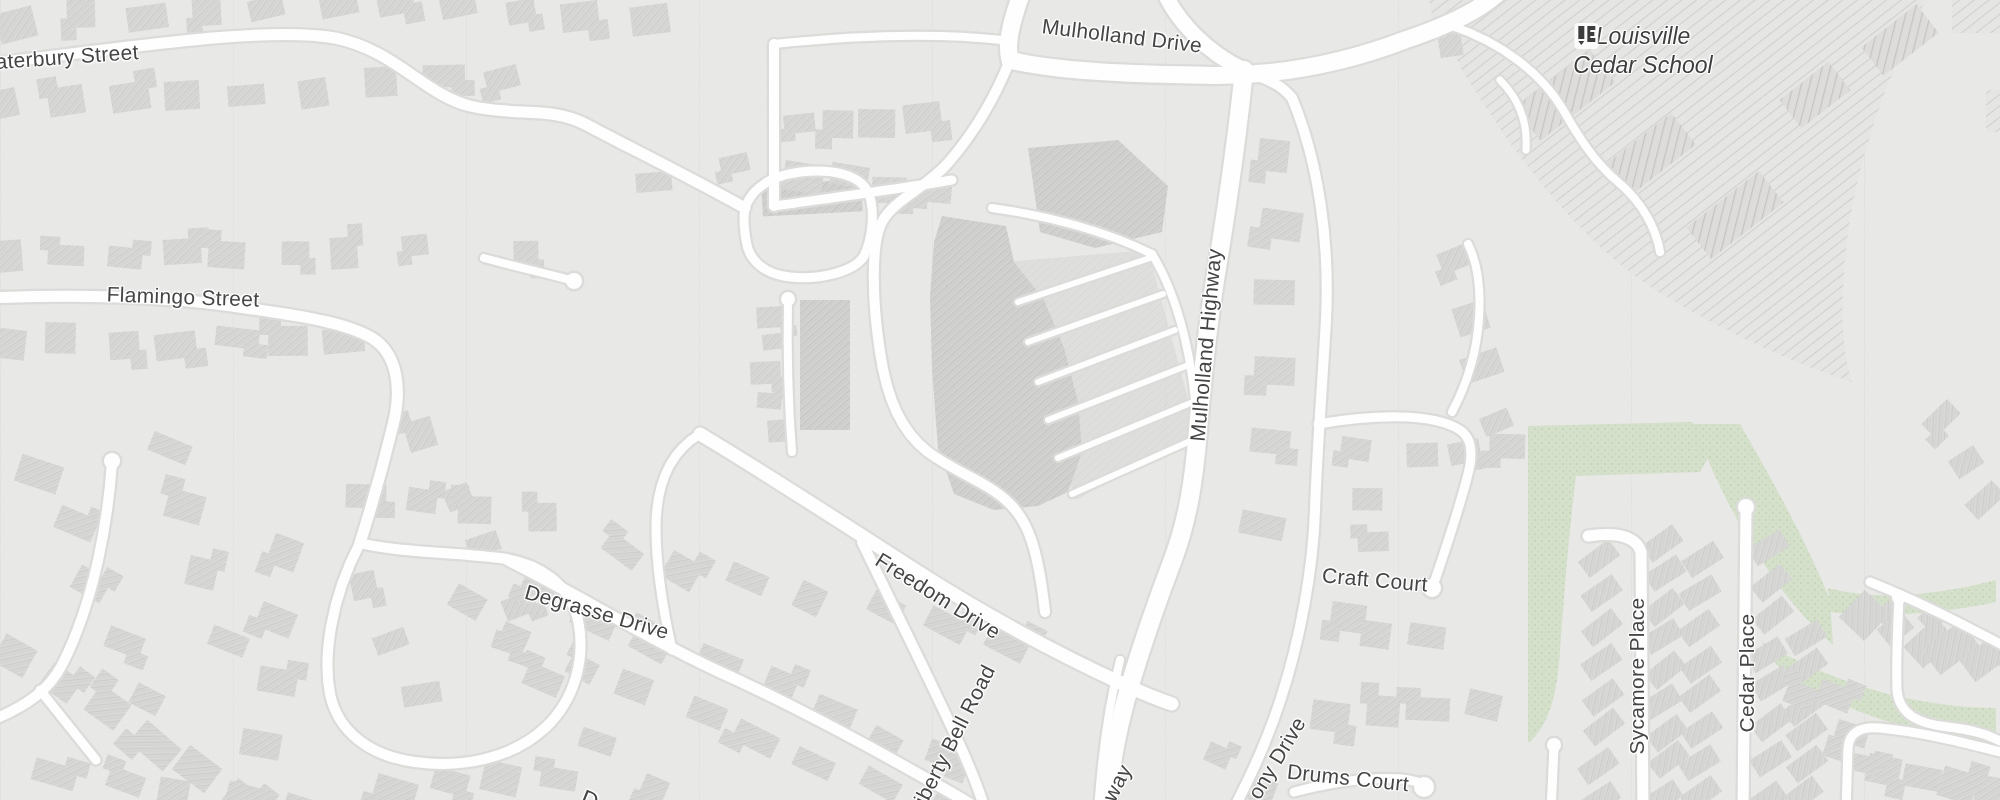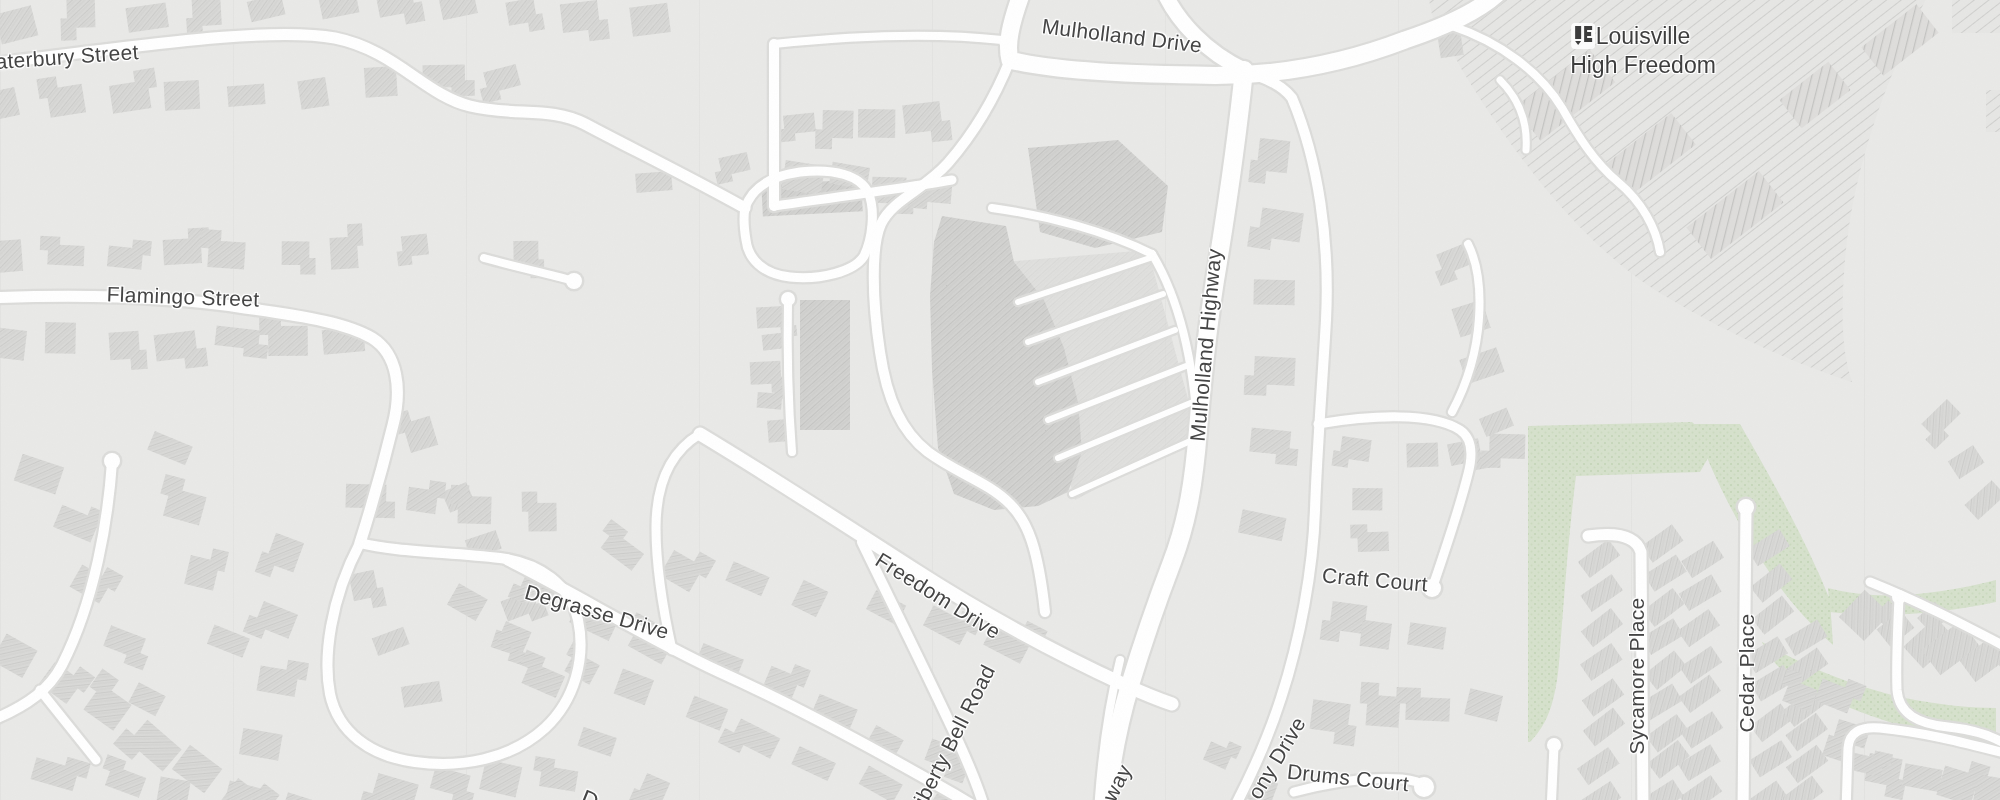--- a/index.html
+++ b/index.html
@@ -508,23 +508,23 @@
       <div class="map-label" style="left: 597px; top: 612px; font-size: 21px; transform: translate(-50%, -50%) rotate(16deg);">Degrasse Drive</div>
       <div class="map-label" style="left: 590px; top: 800px; font-size: 23px; transform: translate(-50%, -50%) rotate(22deg);">D</div>
       <div class="map-label" style="left: 952px; top: 740px; font-size: 21px; transform: translate(-50%, -50%) rotate(-63deg);">Liberty Bell Road</div>
       <div class="map-label" style="left: 1375px; top: 580px; font-size: 21px; transform: translate(-50%, -50%) rotate(5deg);">Craft Court</div>
       <div class="map-label" style="left: 1348px; top: 778px; font-size: 21px; transform: translate(-50%, -50%) rotate(6deg);">Drums Court</div>
       <div class="map-label" style="left: 1277px; top: 758px; font-size: 21px; transform: translate(-50%, -50%) rotate(-59deg);">ony Drive</div>
       <div class="map-label" style="left: 1637px; top: 676px; font-size: 21px; transform: translate(-50%, -50%) rotate(-90deg);">Sycamore Place</div>
       <div class="map-label" style="left: 1747px; top: 673px; font-size: 21px; transform: translate(-50%, -50%) rotate(-90deg);">Cedar Place</div>
     </div>
 
-  <div class="poi" style="left:1643px;top:22px;">
+  <div class="poi" style="left:1643px;top:22px;font-style:italic;">
     <svg class="poi-icon" viewBox="0 0 26 28">
       <rect x="1" y="1" width="24" height="26" rx="4" fill="#ffffff" opacity="0.85"></rect>
       <rect x="5" y="4" width="6" height="13" fill="#3c3c3c"></rect>
       <polygon points="5,19 11,19 8,23" fill="#3c3c3c"></polygon>
       <path d="M14,4 h8 v4 h-5 v2 h4 v4 h-4 v2 h5 v4 h-8 Z" fill="#3c3c3c"></path>
     </svg>
     <div class="poi-name">Louisville</div>
-    <div class="poi-name">High Freedom</div>
+    <div class="poi-name">Cedar School</div>
   </div>
 </div>
 
 </body></html>

